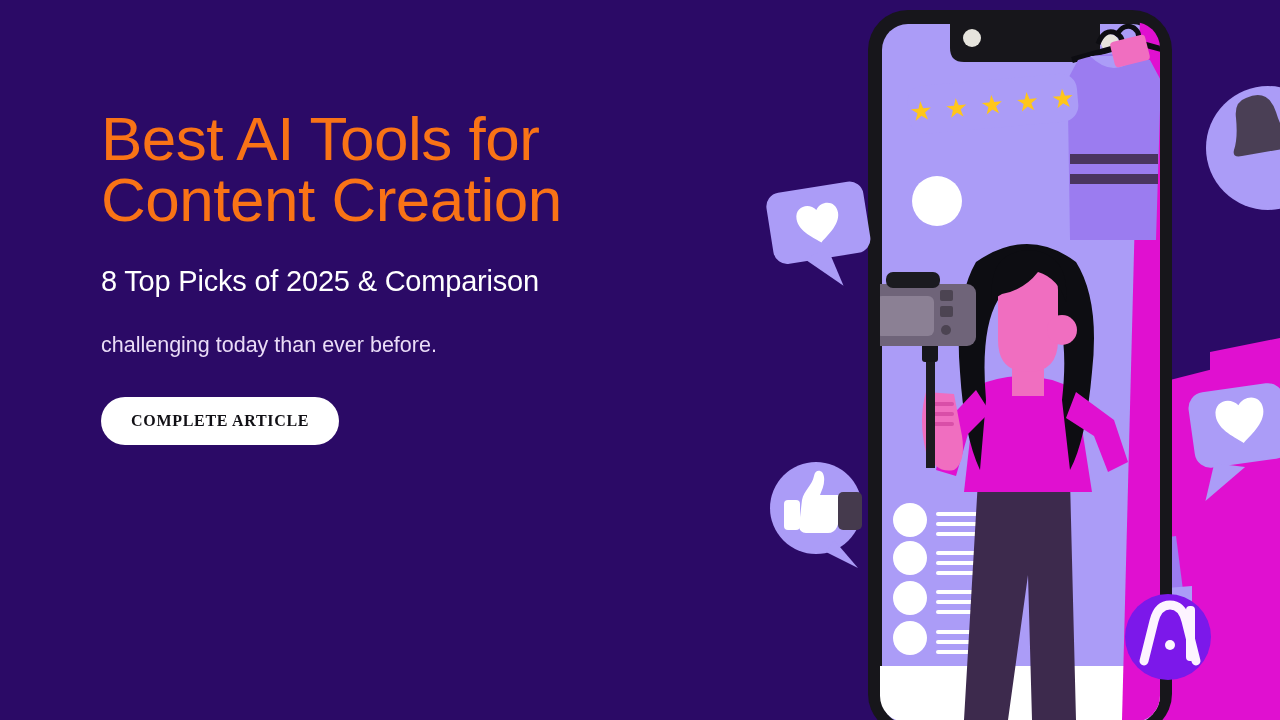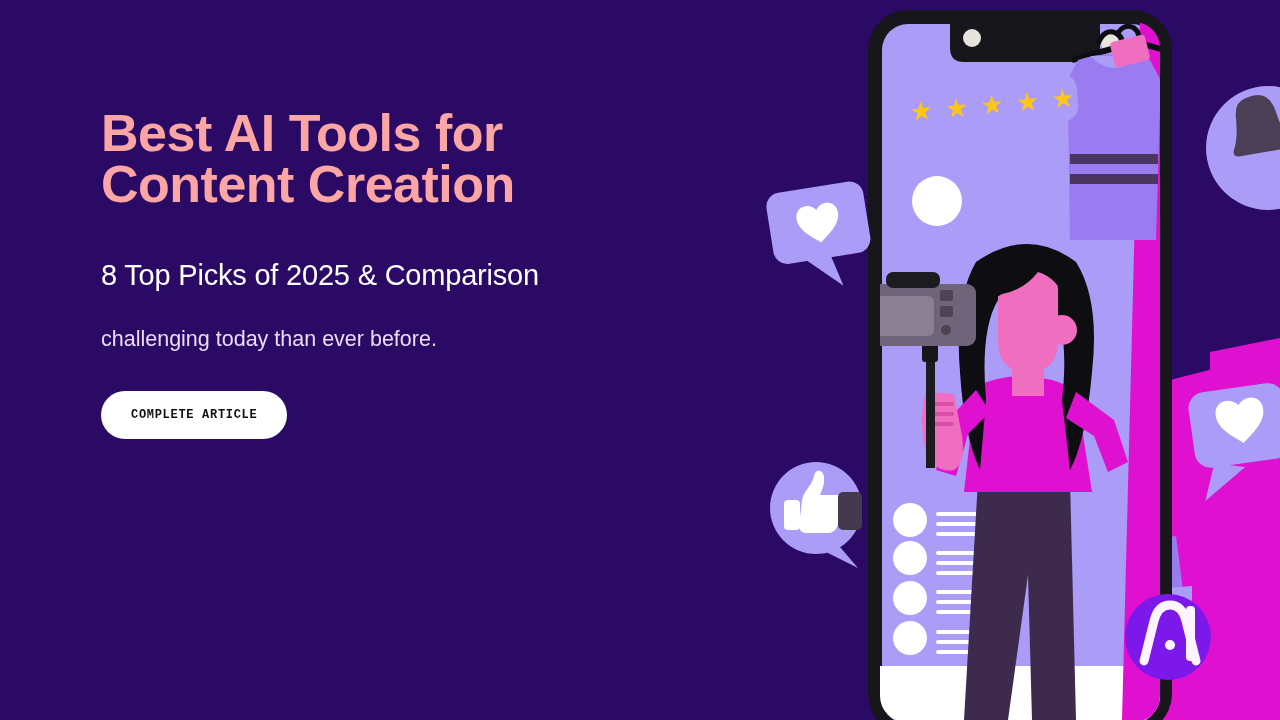--- a/index.html
+++ b/index.html
@@ -16,29 +16,29 @@
     overflow:hidden;
   }
 
   
   .copy {
     position:absolute;
     left:101px; top:108px;
     width:660px;
   }
   .headline {
-    font-size:52px;
+    font-size:62px;
     line-height:0.99;
-    font-weight:700;
+    font-weight:400;
     letter-spacing:-0.5px;
-    color:#fca5a5;
+    color:#f97316;
   }
   .headline .l2 { display:block; }
   .subhead {
-    margin-top:48px;
+    margin-top:34px;
     font-size:29px;
     font-weight:400;
     color:#ffffff;
     letter-spacing:-0.2px;
   }
   .body-copy {
     margin-top:31px;
     font-size:21.5px;
     line-height:1.58;
     color:#eadcf7;
@@ -49,22 +49,22 @@
     margin-top:34px;
     display:inline-flex;
     align-items:center;
     justify-content:center;
     background:#ffffff;
     color:#111015;
     border:none;
     border-radius:40px;
     height:48px;
     padding:0 30px;
-    font-family:Liberation Mono, monospace;
-    font-size:12px;
+    font-family:Liberation Serif, serif;
+    font-size:16px;
     font-weight:700;
     letter-spacing:0.7px;
     cursor:pointer;
   }
 
   
   .art {
     position:absolute;
     left:740px; top:0;
     width:540px; height:720px;

